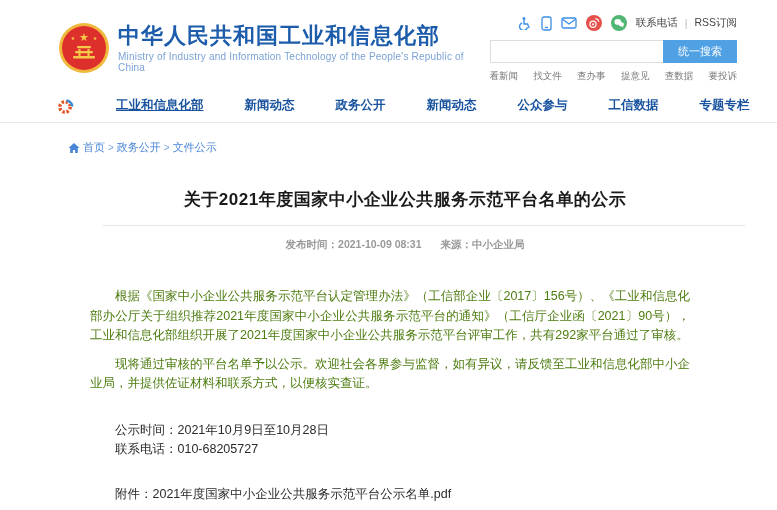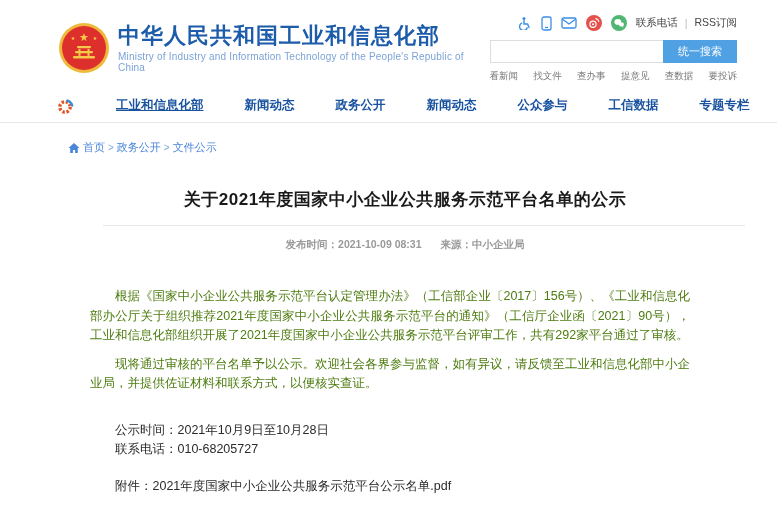--- a/index.html
+++ b/index.html
@@ -128,21 +128,21 @@
     font-size: 12.5px;
     line-height: 19.5px;
     text-indent: 2em;
     color: #4d7c0f;
     text-align: justify;
   }
   .para.first { margin-top: 35px; }
   .para + .para { margin-top: 9px; }
   .info-block { margin-top: 27px; }
   .info-line { font-size: 12.5px; line-height: 19px; text-indent: 2em; color: #2b2b2b; }
-  .attachment { margin-top: 19px; font-size: 12.5px; text-indent: 2em; color: #2b2b2b; }
+  .attachment { margin-top: 27px; font-size: 12.5px; text-indent: 2em; color: #2b2b2b; }
 </style>
 </head>
 <body>
 
 <header class="site-header">
   <div class="brand">
     <svg class="emblem" viewBox="0 0 52 52">
       <circle cx="26" cy="26" r="25" fill="#f0b93c"></circle>
       <circle cx="26" cy="26" r="22" fill="#dd2f2b"></circle>
       <text x="26" y="19" text-anchor="middle" font-size="11" fill="#f7c948">★</text>

